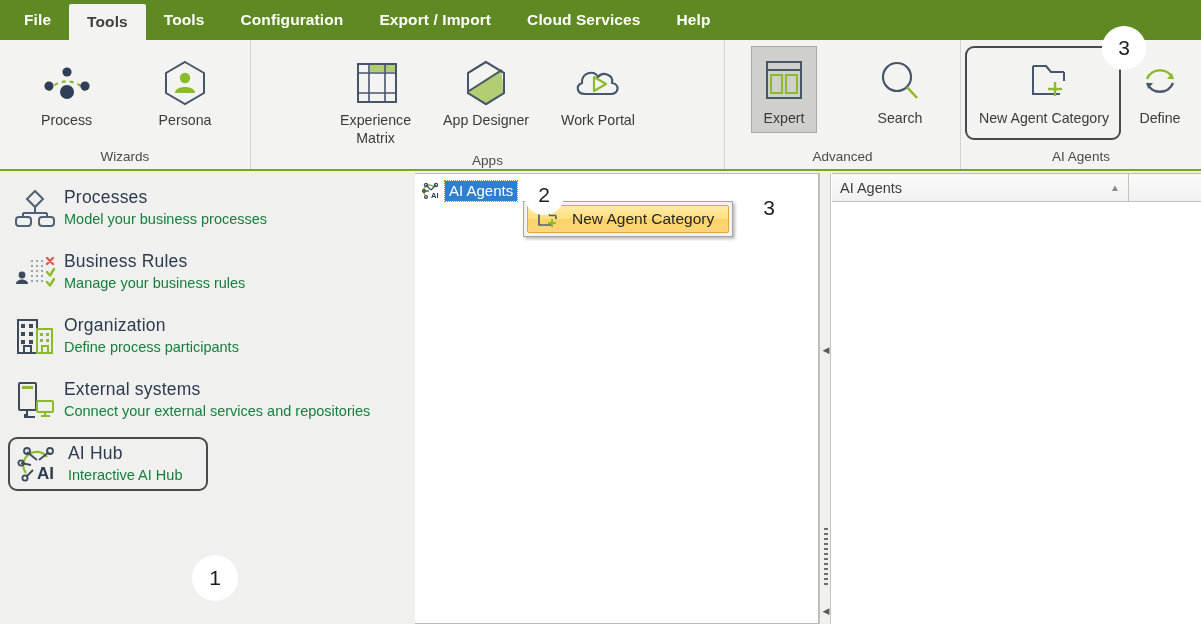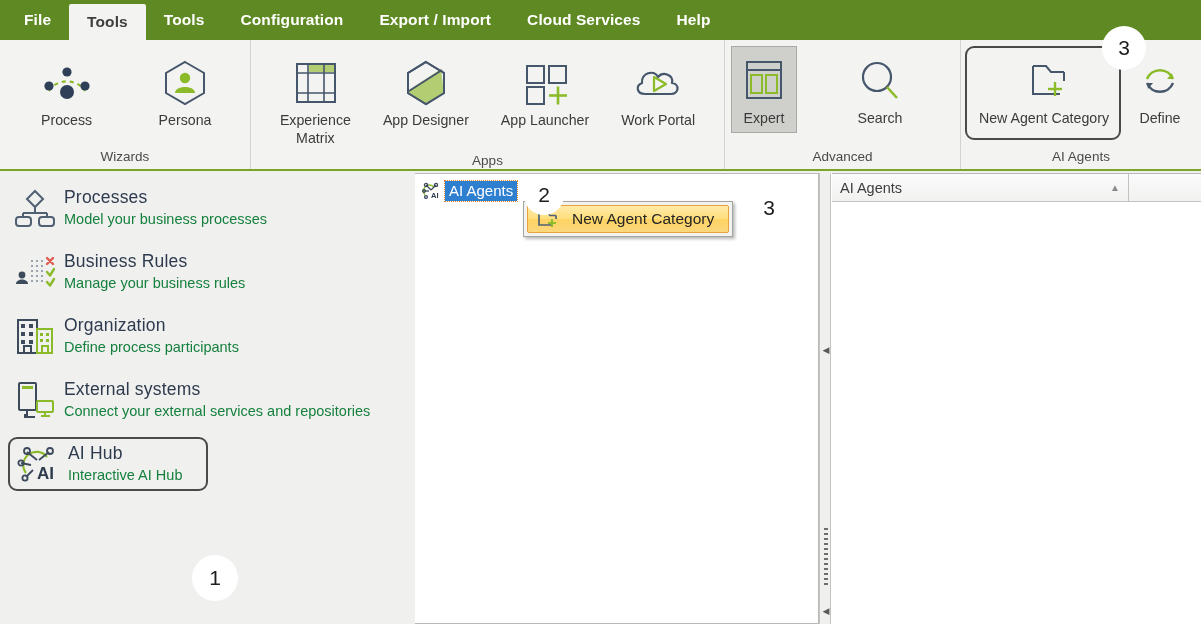--- a/index.html
+++ b/index.html
@@ -340,45 +340,33 @@
               <polygon points="25,4 43,15 43,35 25,46 7,35 7,15" fill="none" stroke="#46566b" stroke-width="2"></polygon>
               <path d="M8 32 L40 11 L43 35 L25 46 L8 36 Z" fill="#b3ce72"></path>
               <polygon points="25,4 43,15 43,35 25,46 7,35 7,15" fill="none" stroke="#46566b" stroke-width="2"></polygon>
               <line x1="8" y1="33" x2="41" y2="12" stroke="#46566b" stroke-width="2"></line>
             </svg>
           </span>
           <span class="rbtn-label">App Designer</span>
         </div>
         <div class="rbtn">
           <span class="rbtn-icon">
-            <svg width="52" height="50" viewBox="0 0 52 50">
-              <rect x="8" y="8" width="17" height="17" fill="none" stroke="#46566b" stroke-width="2"></rect>
-              <rect x="30" y="8" width="17" height="17" fill="none" stroke="#46566b" stroke-width="2"></rect>
-              <rect x="8" y="29" width="17" height="17" fill="none" stroke="#46566b" stroke-width="2"></rect>
-              <line x1="30" y1="37.5" x2="48" y2="37.5" stroke="#8cbb2a" stroke-width="2.6"></line>
-              <line x1="39" y1="28.5" x2="39" y2="46.5" stroke="#8cbb2a" stroke-width="2.6"></line>
-            </svg>
-          </span>
-          <span class="rbtn-label">App Launcher</span>
-        </div>
-        <div class="rbtn">
-          <span class="rbtn-icon">
             <svg width="56" height="46" viewBox="0 0 56 46">
               <path d="M15 34 C7 34 5 26 12 23 C11 13 24 9 28 17 C33 11 44 15 42 23 C50 24 49 34 41 34 Z" fill="none" stroke="#46566b" stroke-width="2.2" stroke-linejoin="round"></path>
               <polygon points="24,17 36,24 24,31" fill="none" stroke="#8cbb2a" stroke-width="2.2" stroke-linejoin="round"></polygon>
             </svg>
           </span>
           <span class="rbtn-label">Work Portal</span>
         </div>
       </div>
       <div class="rgroup-label">Apps</div>
     </div>
 
     <div class="rgroup" style="width:236px">
-      <div class="rgroup-items" style="gap:49px;padding-top:4px">
+      <div class="rgroup-items" style="justify-content:center;gap:49px;padding-top:4px">
         <div class="rbtn selected">
           <span class="rbtn-icon">
             <svg width="50" height="48" viewBox="0 0 50 48">
               <rect x="8" y="5" width="34" height="36" fill="none" stroke="#46566b" stroke-width="2"></rect>
               <line x1="8" y1="13" x2="42" y2="13" stroke="#46566b" stroke-width="2"></line>
               <rect x="12" y="18" width="11" height="18" fill="none" stroke="#8cbb2a" stroke-width="2"></rect>
               <rect x="27" y="18" width="11" height="18" fill="none" stroke="#8cbb2a" stroke-width="2"></rect>
             </svg>
           </span>
           <span class="rbtn-label">Expert</span>

